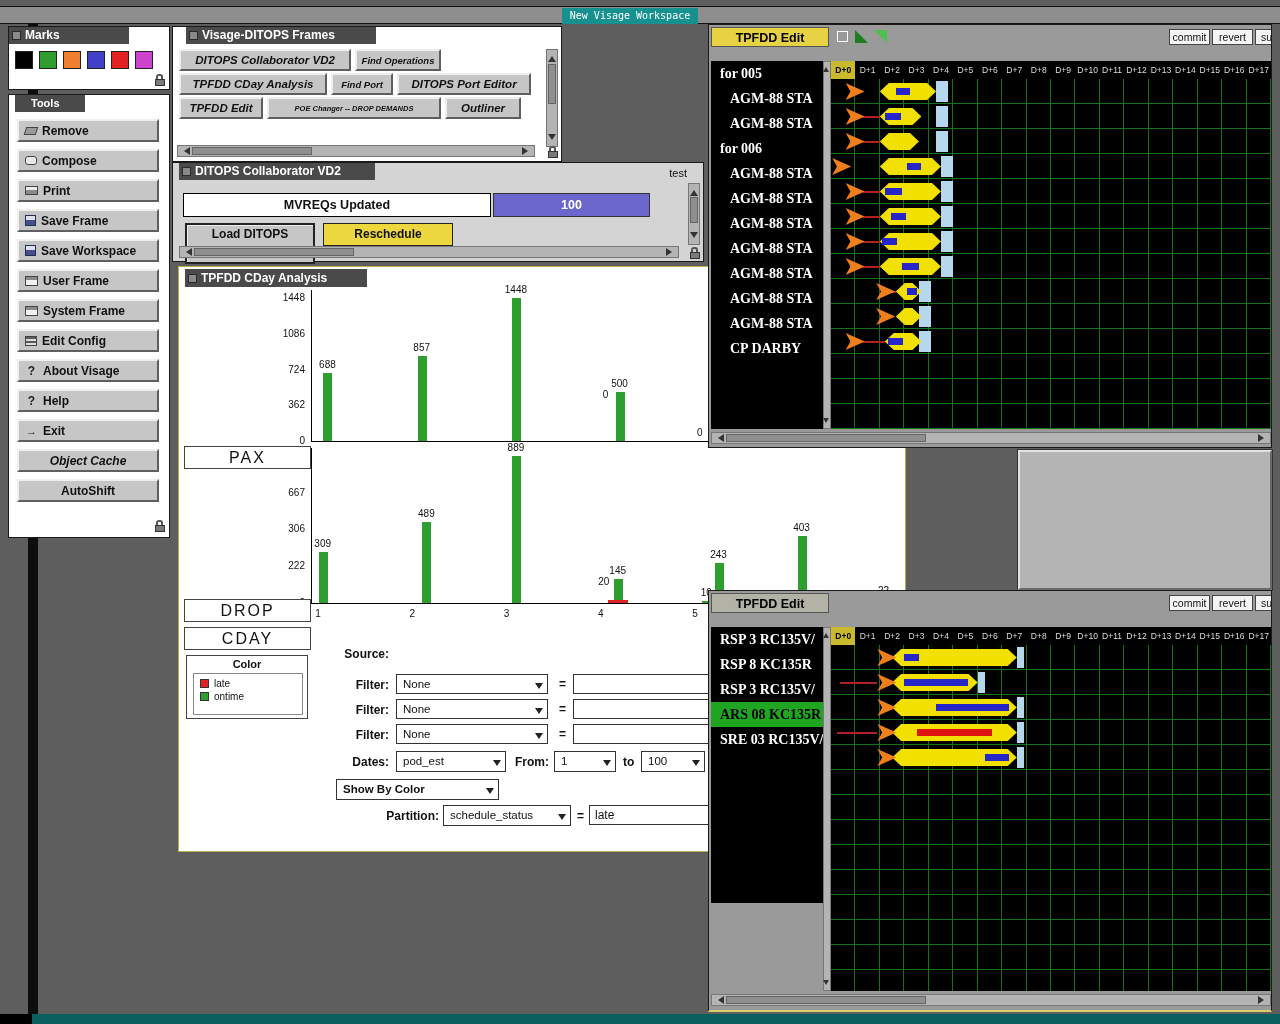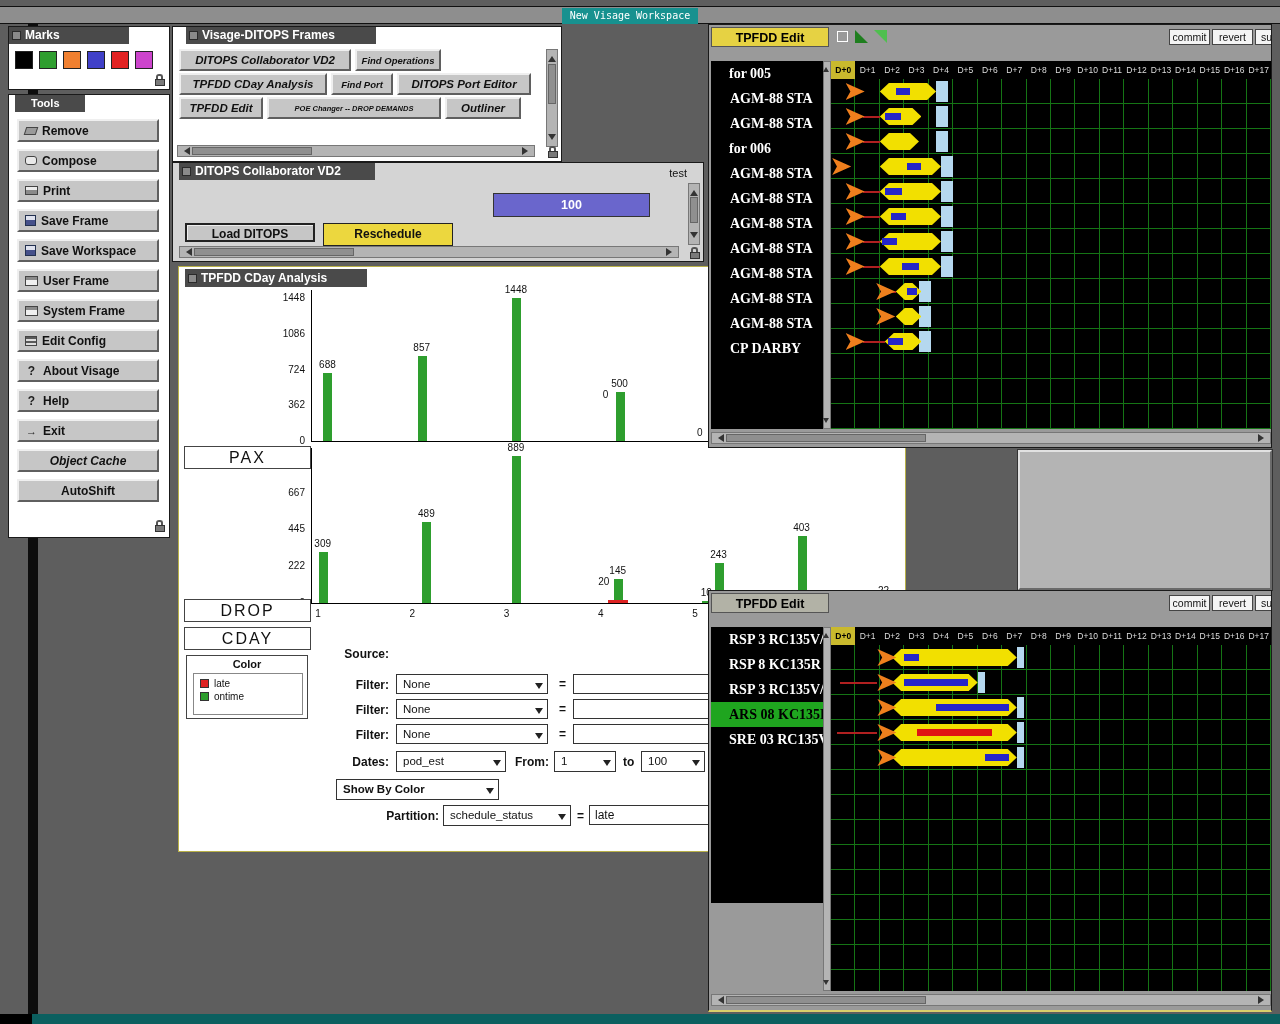--- a/index.html
+++ b/index.html
@@ -84,21 +84,21 @@
 .gtab.yellow{background:#e6d243}
 .gtab.gray{background:#b2b2a6}
 .white-sq{position:absolute;width:11px;height:11px;border:1px solid #fff}
 .tri-dl{position:absolute;width:0;height:0;border-bottom:13px solid #1e7e1e;border-right:13px solid transparent}
 .tri-ur{position:absolute;width:0;height:0;border-top:13px solid #4fbf4f;border-left:13px solid transparent}
 .gbtn{position:absolute;top:4px;height:16px;background:#f4f4f4;border:1px solid #444;font-size:10.5px;line-height:14px;text-align:center}
 .g-days{position:absolute;left:122px;top:36px;width:440px;height:18px;display:flex;background:#000}
 .gday{flex:none;width:24.444px;height:18px;font-size:8.5px;color:#ddd;text-align:center;line-height:18px;overflow:hidden}
 .gday.hl{background:#c9b92d;color:#000;font-weight:bold}
 .g-labels{position:absolute;left:2px;top:36px;width:112px;background:#000}
-.glabel{height:25px;line-height:25px;color:#fff;font-family:"Liberation Serif",serif;font-weight:bold;font-size:14px;padding-left:18px;white-space:nowrap;overflow:hidden}
+.glabel{height:25px;line-height:25px;color:#fff;font-family:"Liberation Serif",serif;font-weight:bold;font-size:14px;padding-left:9px;white-space:nowrap;overflow:hidden}
 .glabel.ind{padding-left:19px}
 .glabel.sel{background:#1fa51f;color:#000}
 .g-rows{position:absolute;left:122px;top:54px;width:440px;background-color:#000;
  background-image:repeating-linear-gradient(to right,transparent 0,transparent 23.444px,#157415 23.444px,#157415 24.444px),
  repeating-linear-gradient(to bottom,transparent 0,transparent 24px,#157415 24px,#157415 25px)}
 .grow{position:relative;height:25px}
 .g-bar{position:absolute;top:4px;height:17px;background:#f2e000;clip-path:polygon(9px 0,calc(100% - 9px) 0,100% 50%,calc(100% - 9px) 100%,9px 100%,0 50%)}
 .g-arrow{position:absolute;top:4px;width:19px;height:17px;background:#ef7f1d;clip-path:polygon(0 0,100% 50%,0 100%,25% 50%)}
 .g-light{position:absolute;top:2px;height:21px;background:#b5d8ef}
 .g-blue{position:absolute;top:9px;height:7px;background:#2626c8}
@@ -224,22 +224,23 @@
   </div>
   <div class="lock" style="right:3px;bottom:2px">
       <div class="lock-shackle"></div>
       <div class="lock-body"></div>
     </div>
 </div>
 
 <div class="win" style="left:172px;top:162px;width:532px;height:100px;background:#d4d4d4">
   <div class="tab" style="left:6px;top:0;width:196px"><span class="menu-sq"></span><span>DITOPS Collaborator VD2</span></div>
   <div class="abs" style="right:16px;top:4px;font-size:11px">test</div>
+  <div class="field-box" style="left:10px;top:30px;width:308px;height:24px;line-height:22px">MVREQs Updated</div>
   <div class="blue-box" style="left:320px;top:30px;width:157px;height:24px;line-height:22px">100</div>
-  <div class="cbtn load-btn" style="left:12px;top:60px;width:130px;height:19px">Load DITOPS</div>
+  <div class="cbtn load-btn" style="left:12px;top:60px;width:130px;height:41px">Load DITOPS</div>
   <div class="cbtn resched-btn" style="left:150px;top:60px;width:130px;height:23px;line-height:21px">Reschedule</div>
   <div class="sbv" style="right:3px;top:20px;height:62px">
     <span class="arr arr-up" style="left:1px;top:2px"></span>
     <div class="sb-thumb-v" style="top:13px;height:26px"></div>
     <span class="arr arr-dn" style="left:1px;bottom:2px"></span>
   </div>
   <div class="sbh" style="left:6px;bottom:3px;width:500px">
     <span class="arr arr-lf" style="left:2px;top:1px"></span>
     <div class="sb-thumb-h" style="left:14px;width:160px"></div>
     <span class="arr arr-rt" style="right:2px;top:1px"></span>
@@ -270,21 +271,21 @@
       <div class="cbar" style="left: 436.6px; top: 125px; height: 49px; background: rgb(46, 158, 46);"></div>
       <div class="clabel" style="left: 422.6px; top: 111px;">500</div>
       <div class="clabel" style="left: 408.6px; top: 122px;">0</div>
       <div class="clabel" style="left: 502.712px; top: 160px;">0</div>
     </div>
   <div id="chart-ston" class="abs" style="left:0;top:0;width:728px;height:586px">
       <div class="ax-v" style="left: 132px; top: 181px; height: 155px;"></div>
       <div class="ax-h" style="left: 132px; top: 336px; width: 594px;"></div>
       <div class="ytick" style="top: 330px; left: 0px; width: 126px;">0</div>
       <div class="ytick" style="top: 293.291px; left: 0px; width: 126px;">222</div>
-      <div class="ytick" style="top: 256.417px; left: 0px; width: 126px;">445</div>
+      <div class="ytick" style="top: 256.417px; left: 0px; width: 126px;">306</div>
       <div class="ytick" style="top: 219.709px; left: 0px; width: 126px;">667</div>
       <div class="ytick" style="top: 183px; left: 0px; width: 126px;">889</div>
       <div class="xtick" style="left: 129px; top: 341px;">1</div>
       <div class="xtick" style="left: 223.25px; top: 341px;">2</div>
       <div class="xtick" style="left: 317.5px; top: 341px;">3</div>
       <div class="xtick" style="left: 411.75px; top: 341px;">4</div>
       <div class="xtick" style="left: 506px; top: 341px;">5</div>
       <div class="cbar" style="left: 139.713px; top: 285px; height: 51px; background: rgb(46, 158, 46);"></div>
       <div class="clabel" style="left: 125.713px; top: 271px;">309</div>
       <div class="cbar" style="left: 243.387px; top: 255px; height: 81px; background: rgb(46, 158, 46);"></div>

